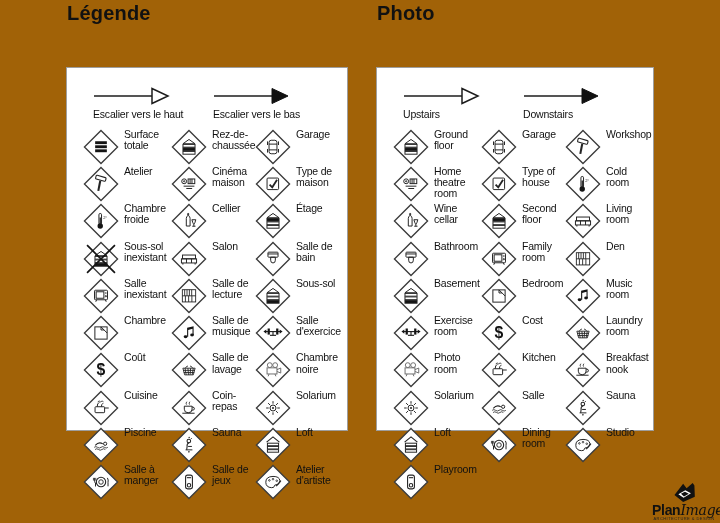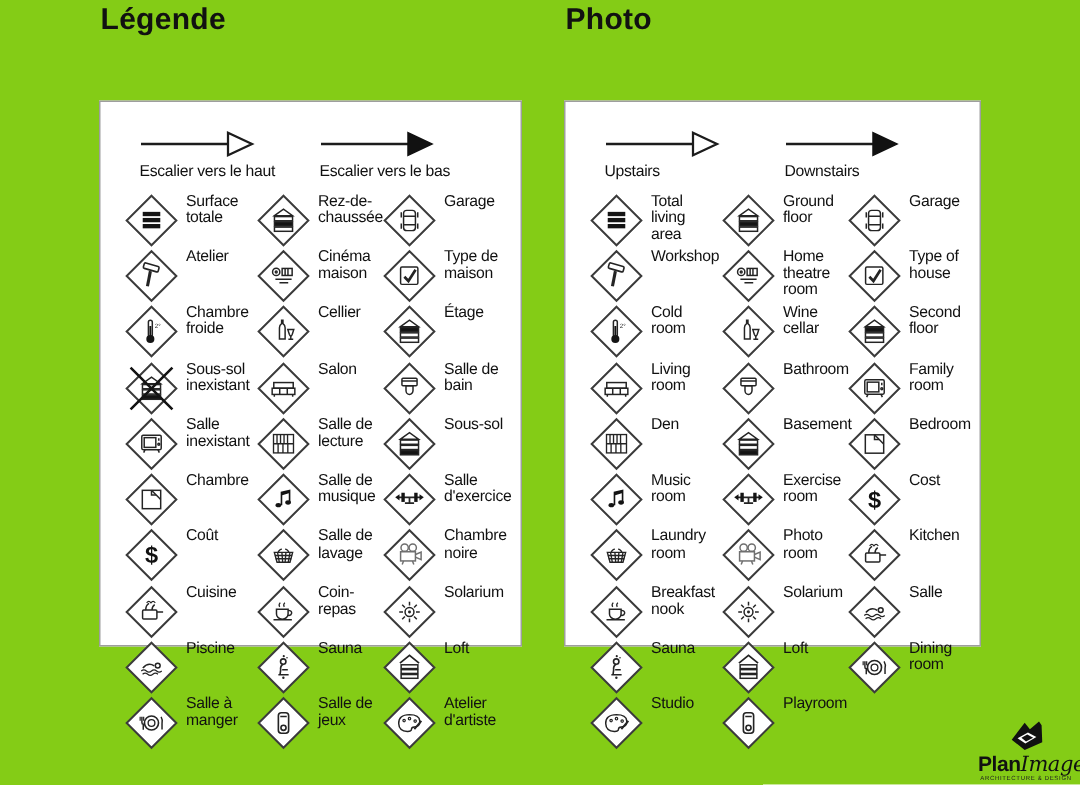--- a/index.html
+++ b/index.html
@@ -1,16 +1,16 @@
 <!DOCTYPE html>
 <html><head>
 <meta charset="utf-8">
 <style>
   html,body{margin:0;padding:0;background:#fff;}
-  .page{position:relative;width:720px;height:523px;background:#84cc16;overflow:hidden;
+  .page{position:relative;width:720px;height:523px;background:#a16207;overflow:hidden;
         font-family:"Liberation Sans",sans-serif;color:#111;}
   .panel{position:absolute;top:0;}
   .panel.fr{left:66px;width:282px;}
   .panel.en{left:376px;width:278px;}
   .panel-title{font-size:20px;font-weight:bold;letter-spacing:.2px;margin:2px 0 5px 1px;height:24px;}
   .panel-box{border:1.2px solid #9e9e9e;height:364px;box-sizing:border-box;
              padding:14px 0 0 16px;background:#fff;margin-top:41px;}
   .arrows-row{display:flex;margin:4px 0 8px 10px;}
   .arrow-group{width:112px;margin-right:8px;}
   .arrow-group svg{display:block;}
@@ -515,33 +515,20 @@
                 <polygon points="59,2.5 59,17.5 75,10" fill="#111111" stroke="#111111"></polygon>
               </svg>
           </span>
           <div class="arrow-label">Downstairs</div>
         </div>
       </div>
       <div class="grid">
           <div class="cell">
             <span class="diamond"><svg viewBox="0 0 40 40" width="36" height="36">
                 <polygon points="20,1.6 38.4,20 20,38.4 1.6,20" fill="#ffffff" stroke="#3c3c3c" stroke-width="1.5"></polygon>
-                <rect x="13.5" y="13.6" width="13" height="3.2" fill="#141414"></rect>
-                <rect x="13.5" y="18.1" width="13" height="3.2" fill="#141414"></rect>
-                <rect x="13.5" y="22.6" width="13" height="3.2" fill="#141414"></rect>
-              </svg></span>
-            <div class="lbl">
-              <div>Total</div>
-              <div>living</div>
-              <div>area</div>
-            </div>
-          </div>
-          <div class="cell">
-            <span class="diamond"><svg viewBox="0 0 40 40" width="36" height="36">
-                <polygon points="20,1.6 38.4,20 20,38.4 1.6,20" fill="#ffffff" stroke="#3c3c3c" stroke-width="1.5"></polygon>
                 <path d="M13.3,16.4 L20,11.6 L26.7,16.4 Z" fill="#fff" stroke="#242424" stroke-width="1.1"></path>
                 <rect x="13.3" y="17.1" width="13.4" height="3.1" fill="#fff" stroke="#242424" stroke-width="1.1"></rect>
                 <rect x="13.3" y="21" width="13.4" height="3.1" fill="#141414" stroke="#242424" stroke-width="1.1"></rect>
                 <rect x="13.3" y="24.900000000000002" width="13.4" height="3.1" fill="#fff" stroke="#242424" stroke-width="1.1"></rect>
               </svg></span>
             <div class="lbl">
               <div>Ground</div>
               <div>floor</div>
             </div>
           </div>

